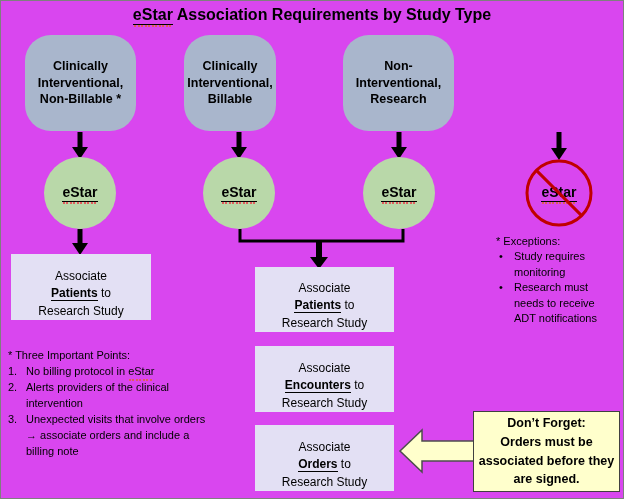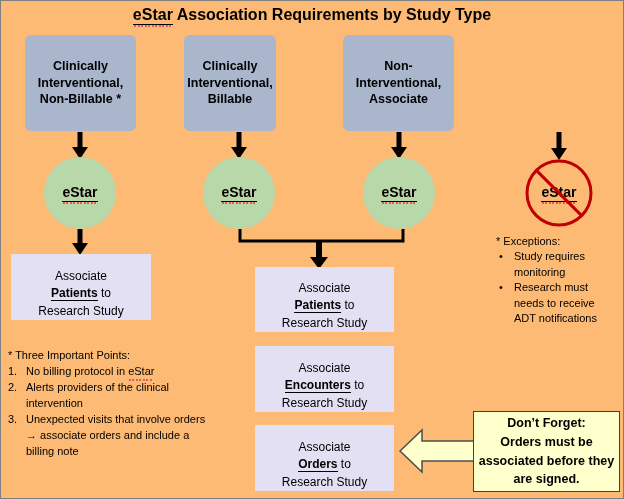--- a/index.html
+++ b/index.html
@@ -1,32 +1,32 @@
 <!DOCTYPE html>
 <html><head>
 <meta charset="utf-8">
 <style>
   html,body { margin:0; padding:0; background:#fff; }
   .canvas {
-    position:relative; width:624px; height:499px; background:#fdba74;
+    position:relative; width:624px; height:499px; background:#d946ef;
     border:1px solid #7f7f7f; box-sizing:border-box; overflow:hidden;
     font-family:"Liberation Sans", sans-serif; color:#000;
   }
   .layer { position:absolute; left:0; top:0; pointer-events:none; }
   .layer.under { z-index:1; }
   .layer.over { z-index:3; }
 
   .title {
     position:absolute; top:5px; left:0; width:100%; margin:0;
     text-align:center; font-size:16px; font-weight:bold; z-index:2;
   }
 
   .study-box {
     position:absolute; top:34px; height:96px; background:#a9b6cc;
-    border-radius:6px; display:flex; align-items:center; justify-content:center;
+    border-radius:26px; display:flex; align-items:center; justify-content:center;
     text-align:center; font-weight:bold; font-size:12.5px; line-height:1.35;
     padding:0 4px; box-sizing:border-box; z-index:2;
   }
   .sb1 { left:24px;  width:111px; }
   .sb2 { left:183px; width:92px; }
   .sb3 { left:342px; width:111px; }
   .sb4 { left:500px; width:117px; }
 
   .circle {
     position:absolute; top:156px; width:72px; height:72px; border-radius:50%;
@@ -104,21 +104,21 @@
 
   <h1 class="title"><span class="estar-ul">eStar</span><span> Association Requirements by Study Type</span></h1>
 
   <div class="study-box sb1">
     <span>Clinically Interventional, Non-Billable *</span>
   </div>
   <div class="study-box sb2">
     <span>Clinically Interventional, Billable</span>
   </div>
   <div class="study-box sb3">
-    <span>Non-Interventional, Associate</span>
+    <span>Non-Interventional, Research</span>
   </div>
 
   <div class="circle c1">
     <span class="estar-text estar-ul">eStar</span>
   </div>
   <div class="circle c2">
     <span class="estar-text estar-ul">eStar</span>
   </div>
   <div class="circle c3">
     <span class="estar-text estar-ul">eStar</span>

